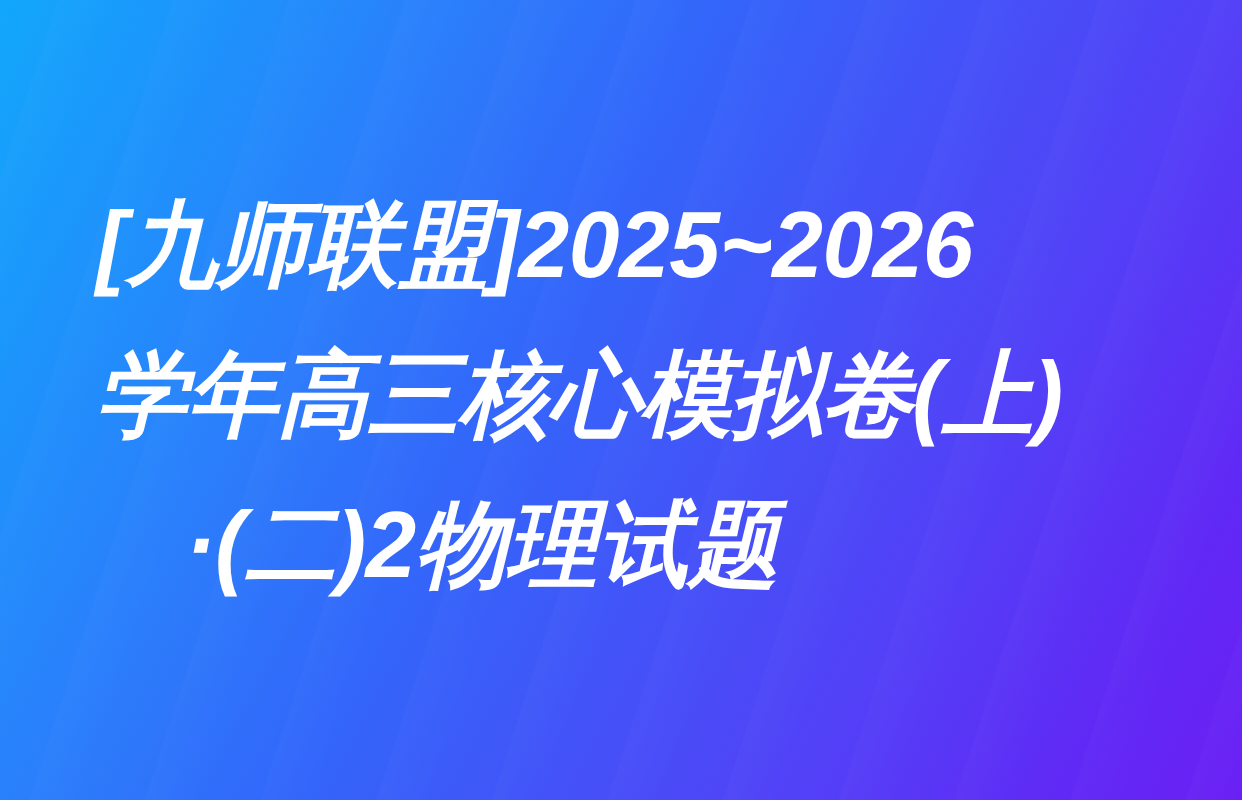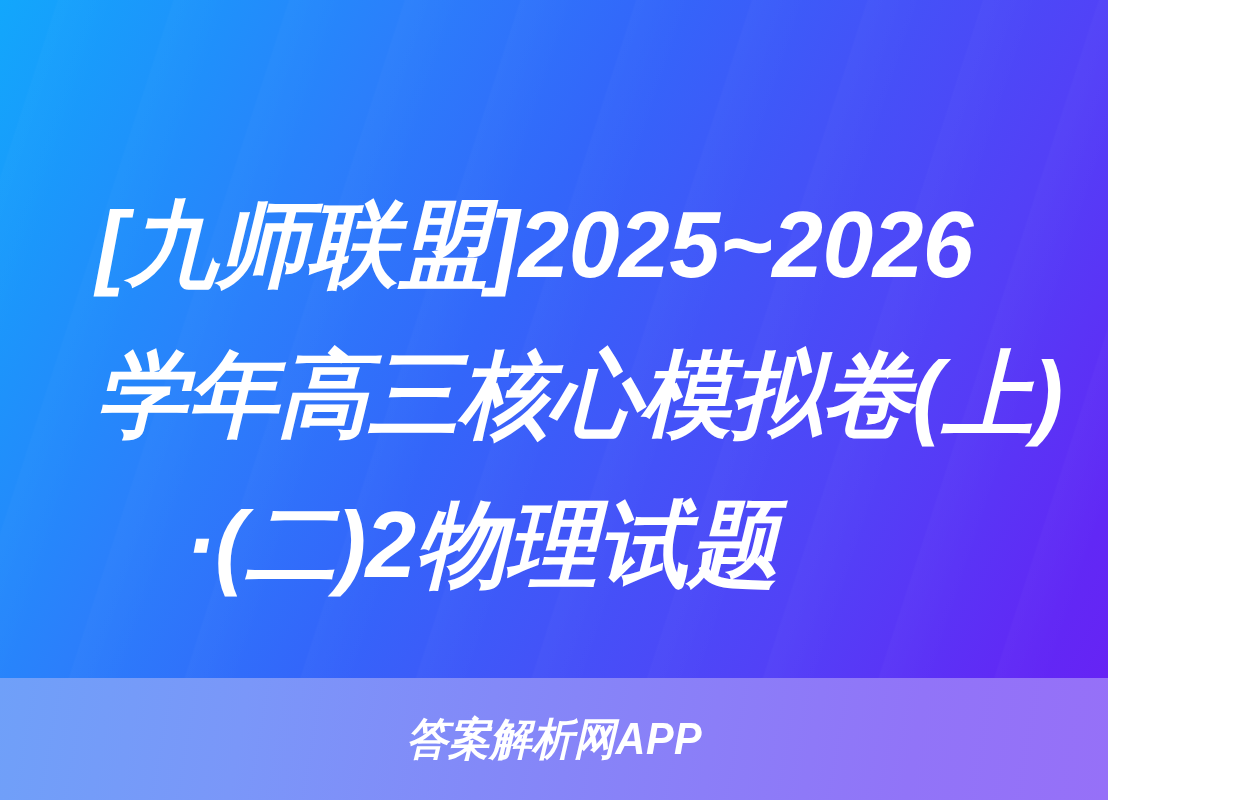--- a/index.html
+++ b/index.html
@@ -9,21 +9,21 @@
   body {
     width: 1242px;
     height: 800px;
     overflow: hidden;
     font-family: "Liberation Sans", "DejaVu Sans", sans-serif;
     background: #ffffff;
   }
 
   #poster {
     position: relative;
-    width: 1108px;
+    width: 1242px;
     height: 800px;
     overflow: hidden;
     
     background:
       linear-gradient(118deg,
         #12A7FC 0%,
         #1E92FB 14%,
         #2B7FFB 27%,
         #3366FA 43%,
         #4353F8 58%,
@@ -108,17 +108,14 @@
 <div id="poster">
 
   <div id="sheen"></div>
 
   <div id="title-block">
     <span class="title-line">[九师联盟]2025~2026</span>
     <span class="title-line">学年高三核心模拟卷(上)</span>
     <span class="title-line indent">·(二)2物理试题</span>
   </div>
 
-  <div id="footer-band">
-    <span id="footer-text">答案解析网APP</span>
-  </div>
 
 </div>
 
 </body></html>

